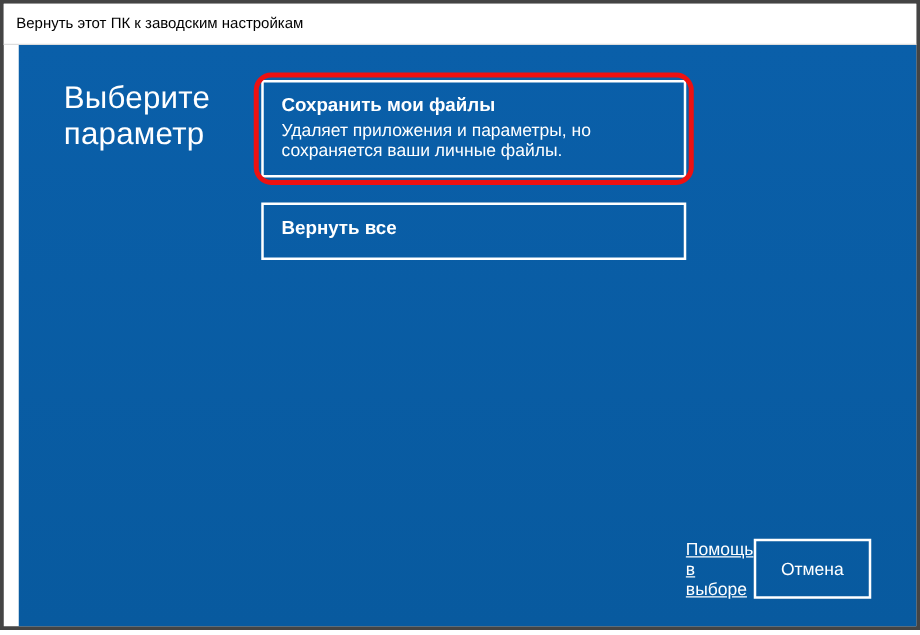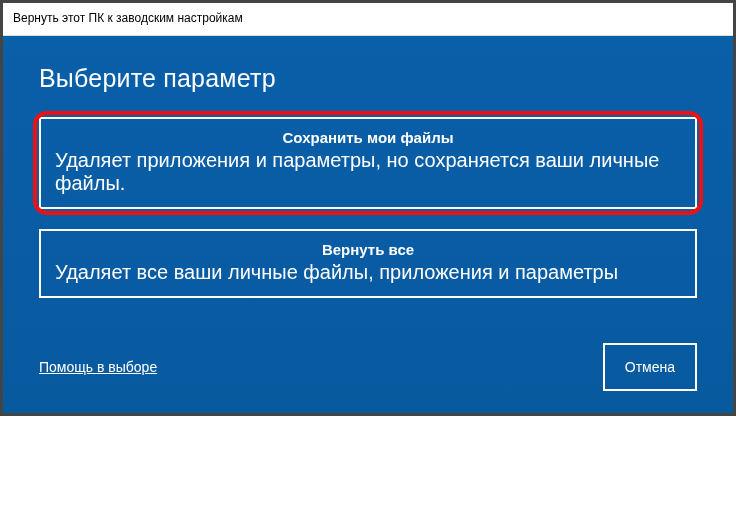--- a/index.html
+++ b/index.html
@@ -1,37 +1,38 @@
 <!DOCTYPE html>
 <html><head>
 <meta charset="utf-8">
 <style>
   * { box-sizing: border-box; margin: 0; padding: 0; }
   html, body { width: 736px; height: 508px; font-family: "Segoe UI", Tahoma, sans-serif; background: #fff; }
   .outer {
-    width: 736px; height: 416px;
+    width: 736px; height: 504px;
     border: 3px solid #444;
     display: flex; flex-direction: column;
   }
   .titlebar {
     background: #fff;
     color: #000;
     font-size: 12px;
     padding: 8px 10px 10px 10px;
     border-bottom: 1px solid #ddd;
   }
   .content {
     flex: 1;
     background: #0a5ea8;
     background: linear-gradient(#0a5fa9,#085a9f);
     color: #fff;
     padding: 28px 36px 22px 36px;
     display: flex;
-    flex-direction: column;
+    flex-direction: row;
     position: relative;
+    margin-left: 12px;
   }
   .heading {
     font-size: 25px;
     font-weight: 300;
     letter-spacing: 0.2px;
     margin-bottom: 24px;
   }
   .options {
     display: flex;
     flex-direction: column;
@@ -50,24 +51,23 @@
     position: absolute;
     inset: -8px;
     border: 4px solid #e11;
     border-radius: 14px;
     pointer-events: none;
   }
   .opt-title {
     font-size: 15px;
     font-weight: 600;
     margin-bottom: 3px;
-    text-align: center;
   }
   .opt-desc {
-    font-size: 20px;
+    font-size: 14px;
     font-weight: 400;
   }
   .footer {
     margin-top: auto;
     display: flex;
     align-items: center;
     justify-content: space-between;
   }
   .help-link {
     color: #fff;
@@ -93,21 +93,20 @@
   <div class="content">
     <div class="heading">Выберите параметр</div>
 
     <div class="options">
       <div class="option highlight">
         <div class="opt-title">Сохранить мои файлы</div>
         <div class="opt-desc">Удаляет приложения и параметры, но сохраняется ваши личные файлы.</div>
       </div>
       <div class="option">
         <div class="opt-title">Вернуть все</div>
-        <div class="opt-desc">Удаляет все ваши личные файлы, приложения и параметры</div>
       </div>
     </div>
 
     <div class="footer">
       <a class="help-link">Помощь в выборе</a>
       <button class="cancel-btn">Отмена</button>
     </div>
   </div>
 </div>
 

